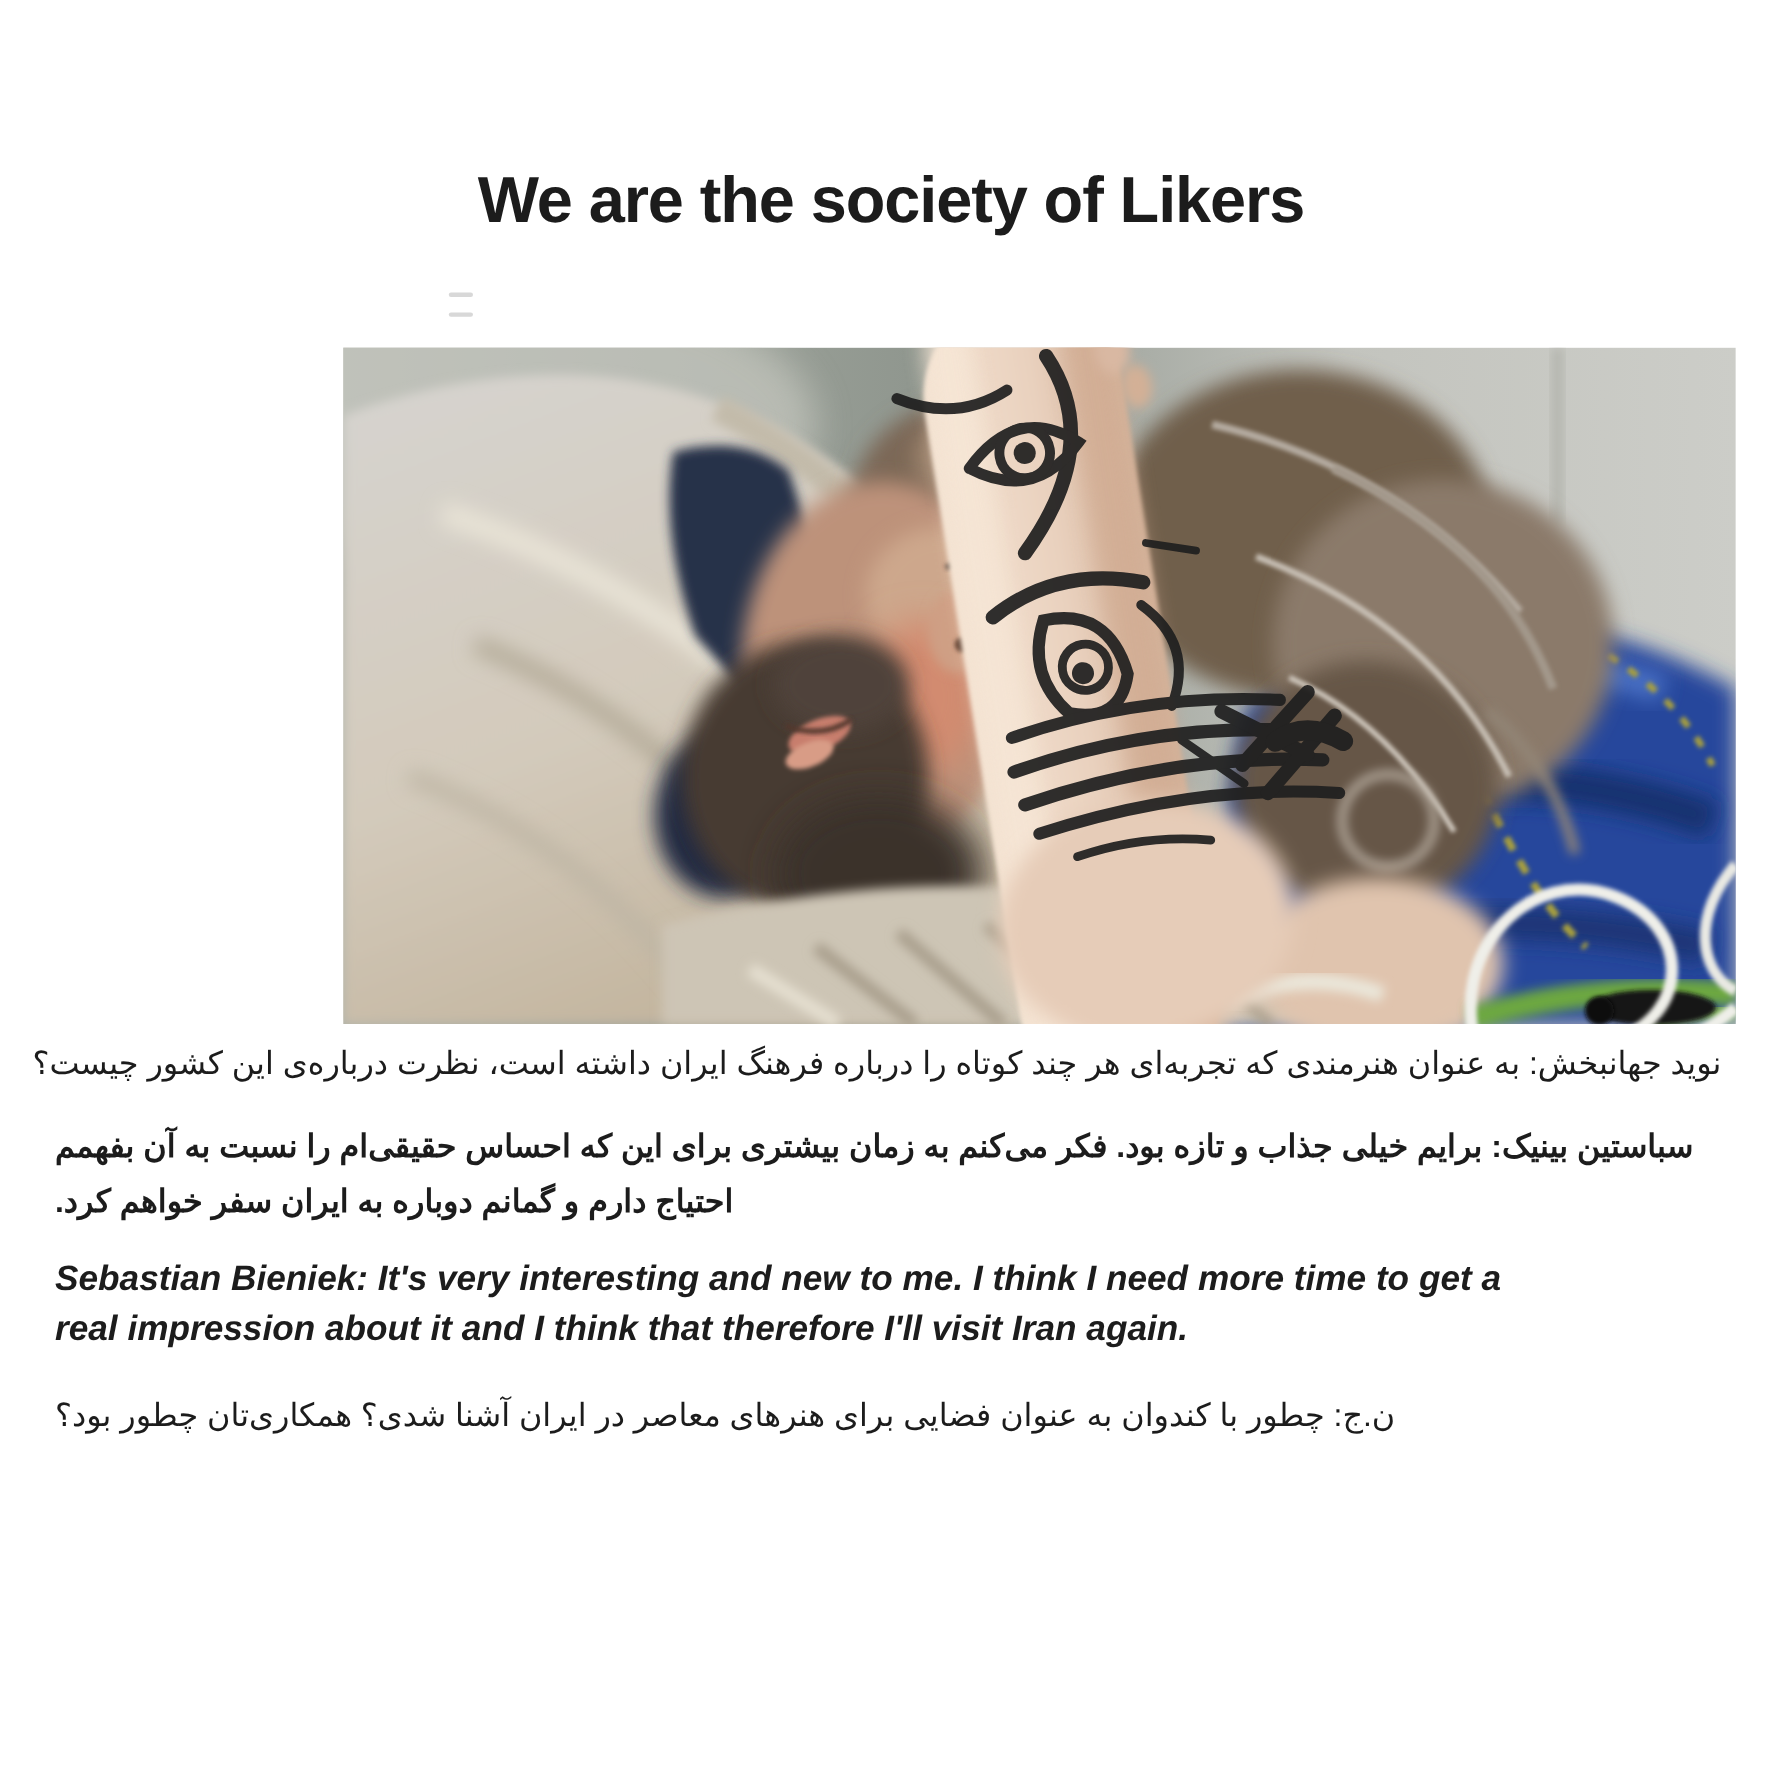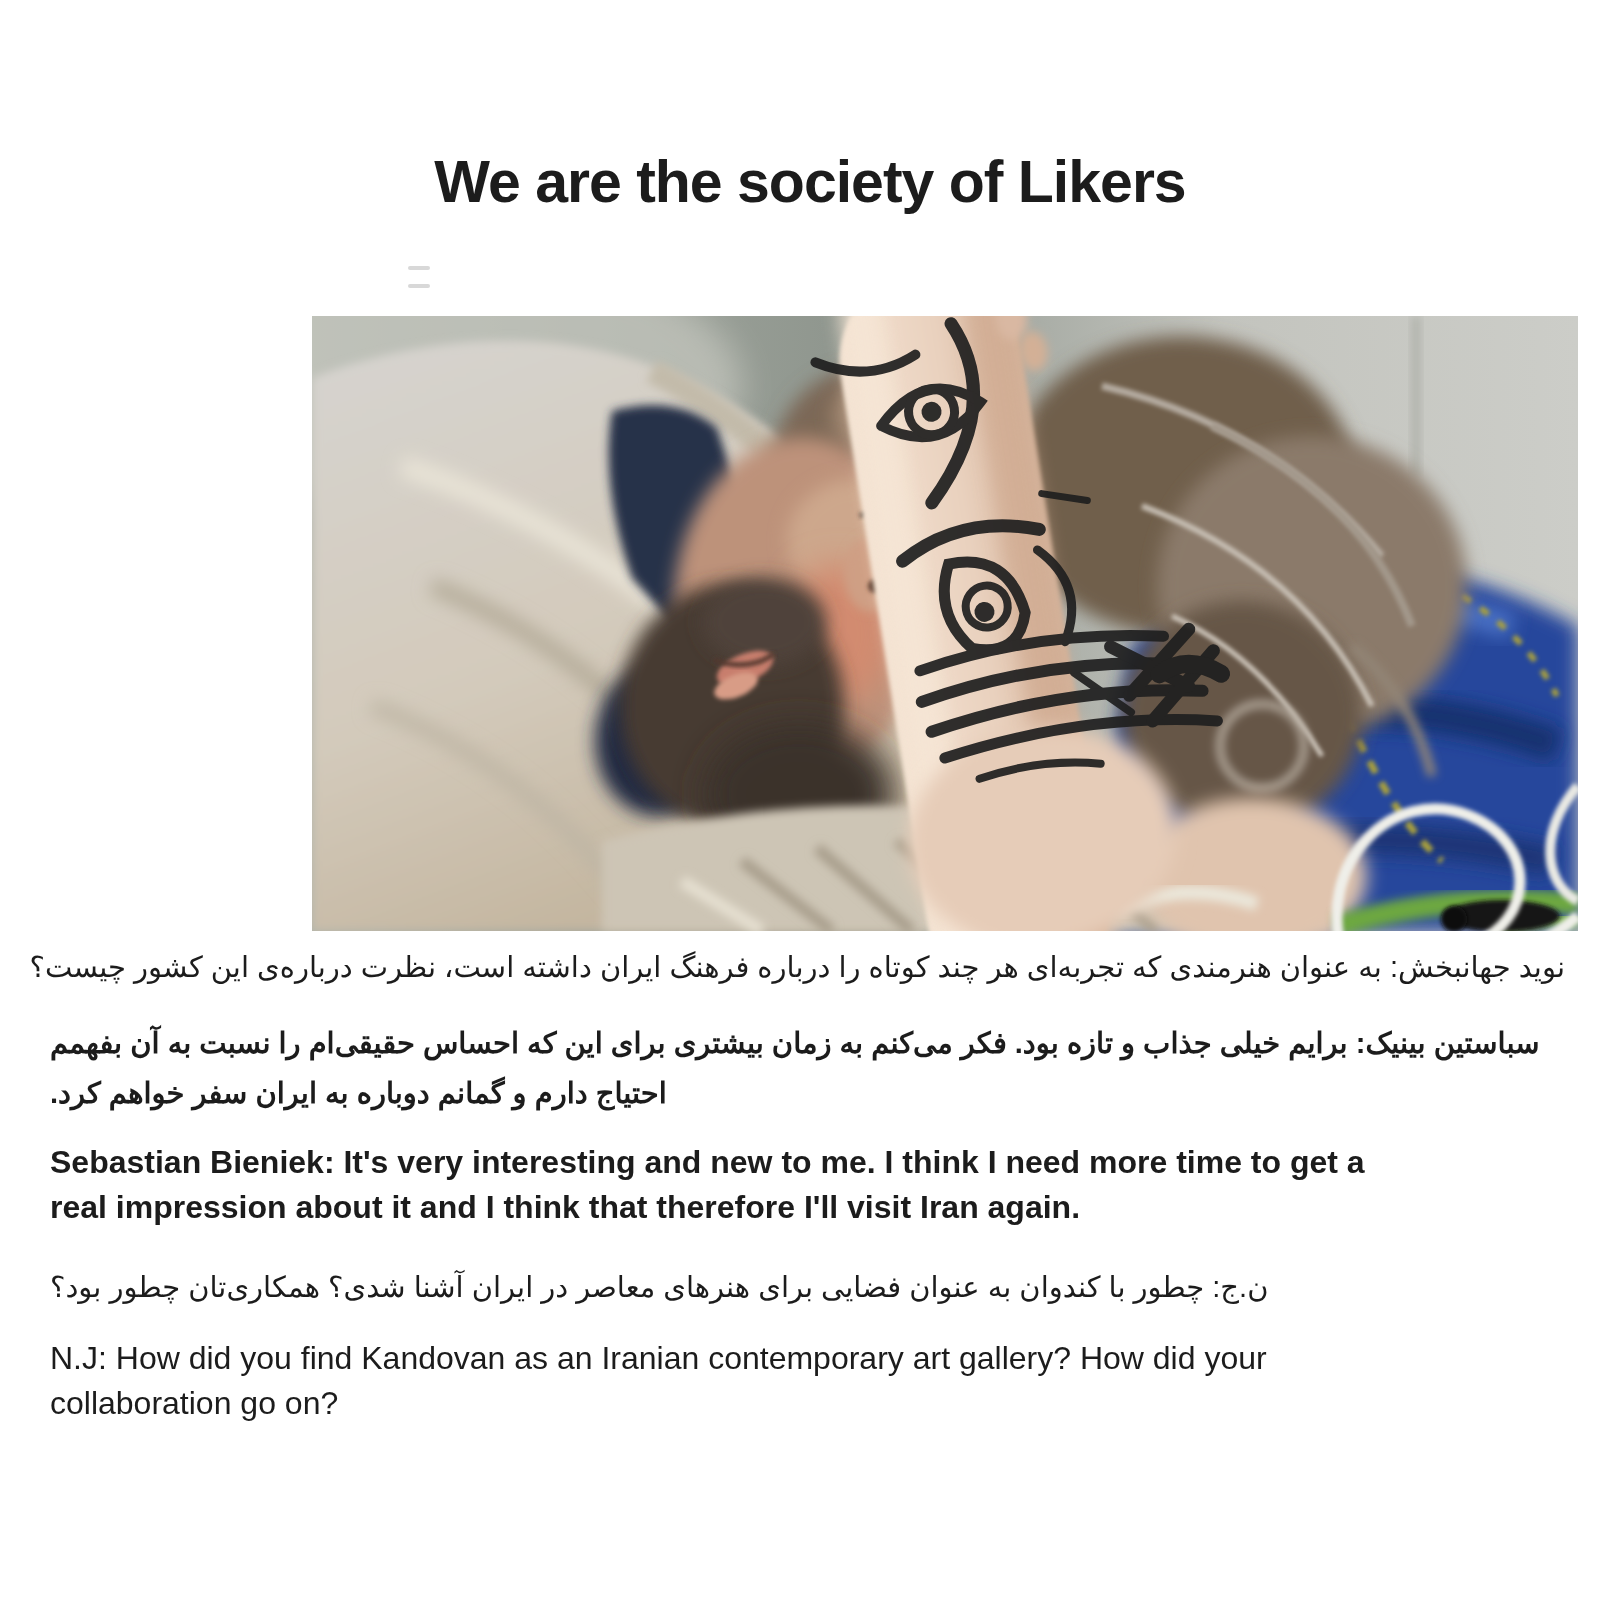--- a/index.html
+++ b/index.html
@@ -39,21 +39,21 @@
   }
   p.en{
     font-family:"Liberation Sans", sans-serif;
     font-size:32px;line-height:45px;
     white-space:pre;
   }
   p.bold{font-weight:bold;}
   .mb-q1fa{margin-bottom:26px !important;}
   .mb-q1en{margin-bottom:26px !important;}
   .mb-a1fa{margin-bottom:22px !important;}
-  .mb-a1en{margin-bottom:32px !important;}
+  .mb-a1en{margin-bottom:32px !important;font-style:italic;}
   .mb-q2fa{margin-bottom:24px !important;}
 </style>
 </head>
 <body>
 
 <header class="title">
   <span class="t-en">We are the society of Likers</span>
 </header>
 
 <div class="smudges"><i></i><i></i></div>
@@ -203,15 +203,13 @@
 </svg>
 </figure>
 
 <section class="textblock">
   <p class="fa mb-q1fa">نوید جهانبخش: به عنوان هنرمندی که تجربه‌ای هر چند کوتاه را درباره فرهنگ ایران داشته است، نظرت درباره‌ی این کشور چیست؟</p>
   <p class="fa bold mb-a1fa">سباستین بینیک: برایم خیلی جذاب و تازه بود. فکر می‌کنم به زمان بیشتری برای این که احساس حقیقی‌ام را نسبت به آن بفهمم
 احتیاج دارم و گمانم دوباره به ایران سفر خواهم کرد.</p>
   <p class="en bold mb-a1en">Sebastian Bieniek: It's very interesting and new to me. I think I need more time to get a
 real impression about it and I think that therefore I'll visit Iran again.</p>
   <p class="fa mb-q2fa">ن.ج: چطور با کندوان به عنوان فضایی برای هنرهای معاصر در ایران آشنا شدی؟ همکاری‌تان چطور بود؟</p>
-  <p class="en">N.J: How did you find Kandovan as an Iranian contemporary art gallery? How did your
-collaboration go on?</p>
 </section>
 
 </body></html>

